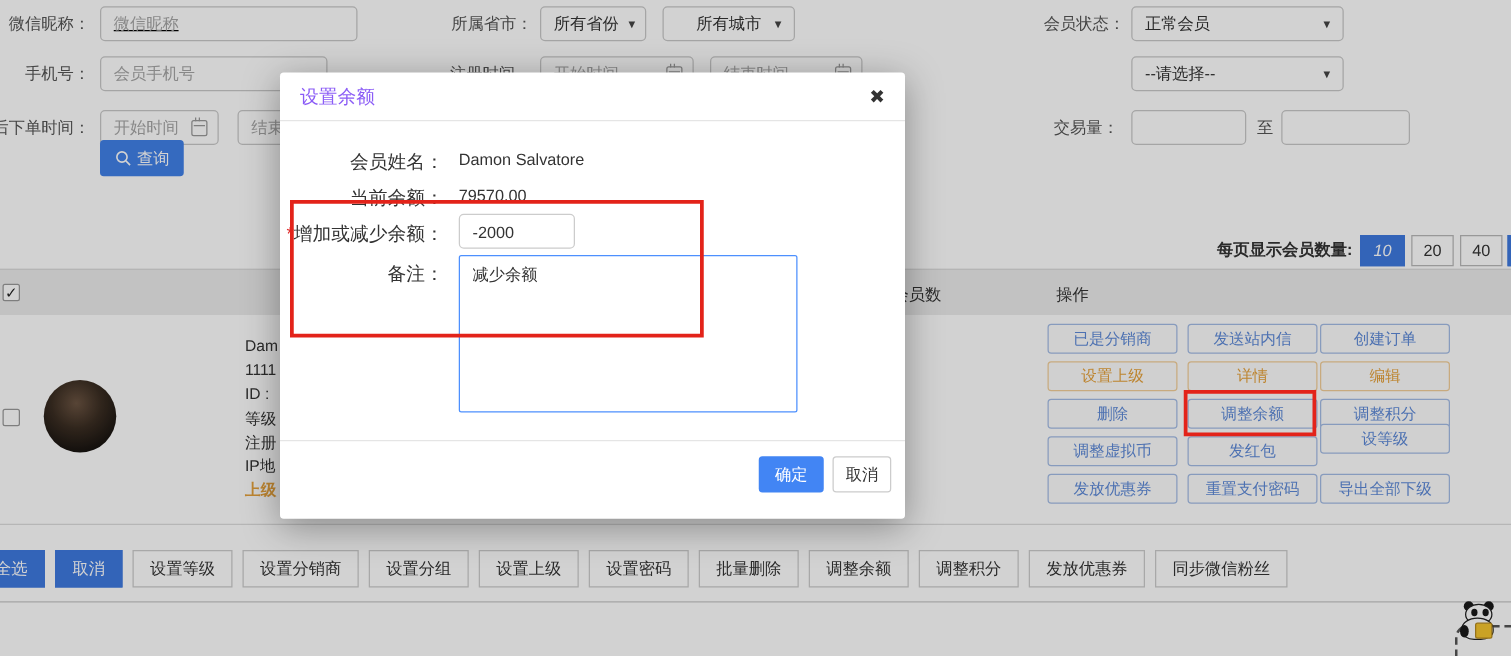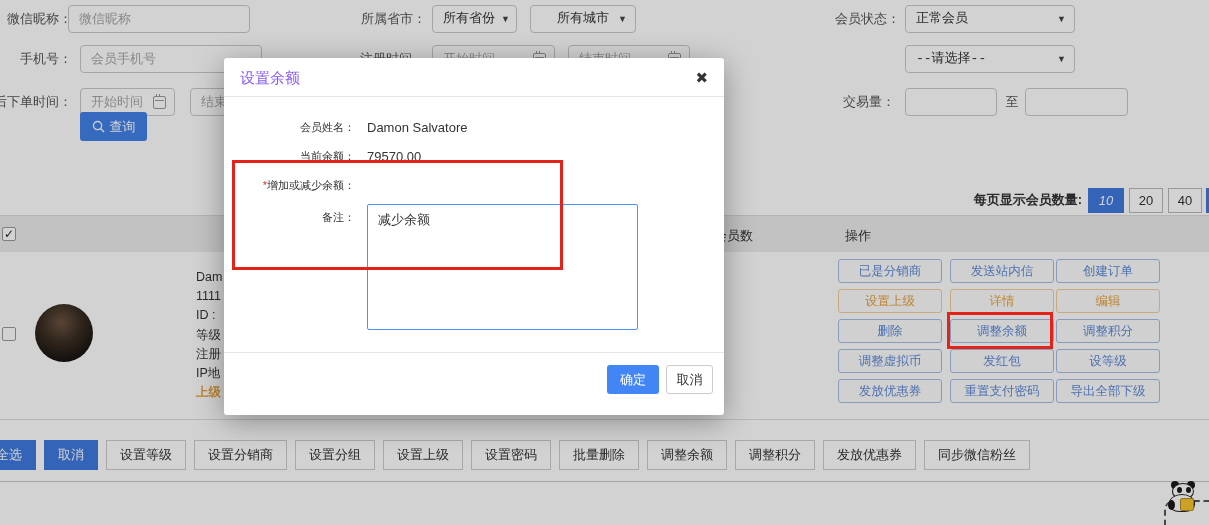--- a/index.html
+++ b/index.html
@@ -4,21 +4,21 @@
 <style>
   * { margin:0; padding:0; box-sizing:border-box; }
   html,body { width:1209px; height:525px; }
   body { font-family:"Liberation Sans","DejaVu Sans",sans-serif; }
   #page { position:relative; width:1209px; height:525px; background:#fff; overflow:hidden; }
 
   .lbl { position:absolute; font-size:13px; color:#555; line-height:28px; text-align:right; white-space:nowrap; }
   .fld { position:absolute; height:28px; background:#fff; border:1px solid #c9c9c9; border-radius:4px;
          font-size:13px; line-height:26px; display:flex; align-items:center; }
   .ph  { color:#a6a6a6; padding-left:10px; white-space:nowrap; overflow:hidden; }
-  .val { color:#333; padding-left:10px; white-space:nowrap;font-family:Liberation Mono, monospace; }
+  .val { color:#333; padding-left:10px; white-space:nowrap; }
   .sel { justify-content:space-between; padding-right:8px; }
   .arrow { font-size:9px; color:#444; margin-left:6px; }
   .cal { width:13px; height:13px; border:1px solid #999; border-radius:2px; margin:0 8px 0 auto; position:relative; flex:none; }
   .cal::before { content:""; position:absolute; left:1px; right:1px; top:3px; border-top:1px solid #999; }
   .cal::after { content:""; position:absolute; left:2px; top:-3px; width:2px; height:3px; border-left:1px solid #999; border-right:1px solid #999; }
 
   .btn-search { position:absolute; left:80px; top:112px; width:67px; height:29px; background:#4181e8; color:#fff;
                 border:none; border-radius:3px; font-size:13px; display:flex; align-items:center; justify-content:center; gap:5px; cursor:pointer; }
 
   .pg { position:absolute; top:188px; height:25px; line-height:23px; text-align:center; font-size:13px;
@@ -47,21 +47,21 @@
   .tb.primary { background:#3f7ae0; border-color:#3f7ae0; color:#fff; }
   .hr2 { position:absolute; left:0; top:481px; width:1209px; border-top:1px solid #c9c9c9; }
 
   .backdrop { position:absolute; inset:0; background:rgba(0,0,0,0.175); z-index:40; }
 
   .modal { position:absolute; left:224px; top:58px; width:500px; height:357px; background:#fff; border-radius:3px;
            box-shadow:0 6px 30px rgba(0,0,0,0.35); z-index:60; }
   .m-head { position:relative; height:39px; border-bottom:1px solid #e5e5e5; }
   .m-title { position:absolute; left:16px; top:0; line-height:39px; font-size:15px; color:#8b5cf6; }
   .m-close { position:absolute; right:16px; top:0; line-height:39px; font-size:15px; color:#333; cursor:pointer; }
-  .m-lbl { position:absolute; width:131px; text-align:right; font-size:11px; color:#333; white-space:nowrap; }
+  .m-lbl { position:absolute; width:131px; text-align:right; font-size:15px; color:#333; white-space:nowrap; }
   .m-val { position:absolute; left:143px; font-size:13px; color:#333; white-space:nowrap; }
   .m-input { position:absolute; left:143px; top:113px; width:93px; height:28px; border:1px solid #ccc; border-radius:4px;
              font-size:13px; padding:0 10px; color:#333; font-family:inherit; }
   .m-textarea { position:absolute; left:143px; top:146px; width:271px; height:126px; border:1px solid #4d90fe; border-radius:2px;
                 font-size:13px; padding:6px 10px; color:#333; font-family:inherit; resize:none; outline:none; }
   .m-foot { position:absolute; left:0; right:0; top:294px; border-top:1px solid #e5e5e5; height:63px; }
   .m-ok { position:absolute; left:383px; top:12px; width:52px; height:29px; background:#4285f4; color:#fff; border:none;
           border-radius:3px; font-size:13px; cursor:pointer; }
   .m-cancel { position:absolute; left:442px; top:12px; width:47px; height:29px; background:#fff; color:#333;
               border:1px solid #ccc; border-radius:3px; font-size:13px; cursor:pointer; }
@@ -76,21 +76,21 @@
   .panda .body { position:absolute; left:19px; top:14px; width:26px; height:18px; background:#fff; border:1px solid #222; border-radius:50% 50% 40% 40%; }
   .panda .paw { position:absolute; left:18px; top:20px; width:7px; height:10px; background:#1a1a1a; border-radius:50%; }
   .panda .box-y { position:absolute; left:30px; top:18px; width:14px; height:13px; background:#f6c52e; border:1px solid #b58a1f; border-radius:2px; }
 </style>
 </head>
 <body>
 
 <div id="page">
 
   <div class="lbl" style="left:0; top:5px; width:72px;">微信昵称：</div>
-  <div class="fld" style="left:68px; top:5px; width:182px;">
+  <div class="fld" style="left:80px; top:5px; width:206px;text-decoration:underline;">
     <span class="ph">微信昵称</span>
   </div>
 
   <div class="lbl" style="left:0; top:45px; width:72px;">手机号：</div>
   <div class="fld" style="left:80px; top:45px; width:182px;">
     <span class="ph">会员手机号</span>
   </div>
 
   <div class="lbl" style="left:-20px; top:88px; width:92px;">最后下单时间：</div>
   <div class="fld" style="left:80px; top:88px; width:95px;">
@@ -174,21 +174,21 @@
   <div class="act blue" style="left:950px; top:259px;">发送站内信</div>
   <div class="act blue" style="left:1056px; top:259px;">创建订单</div>
   <div class="act orange" style="left:838px; top:289px;">设置上级</div>
   <div class="act orange" style="left:950px; top:289px;">详情</div>
   <div class="act orange" style="left:1056px; top:289px;">编辑</div>
   <div class="act blue" style="left:838px; top:319px;">删除</div>
   <div class="act blue" style="left:950px; top:319px;">调整余额</div>
   <div class="act blue" style="left:1056px; top:319px;">调整积分</div>
   <div class="act blue" style="left:838px; top:349px;">调整虚拟币</div>
   <div class="act blue" style="left:950px; top:349px;">发红包</div>
-  <div class="act blue" style="left:1056px; top:349px;">设等级</div>
+  <div class="act blue" style="left:1056px; top:339px;">设等级</div>
   <div class="act blue" style="left:838px; top:379px;">发放优惠券</div>
   <div class="act blue" style="left:950px; top:379px;">重置支付密码</div>
   <div class="act blue" style="left:1056px; top:379px;">导出全部下级</div>
 
   <div class="toolbar">
     <div class="tb primary">全选</div>
     <div class="tb primary">取消</div>
     <div class="tb">设置等级</div>
     <div class="tb">设置分销商</div>
     <div class="tb">设置分组</div>
@@ -219,20 +219,21 @@
   <div class="modal">
     <div class="m-head">
       <div class="m-title">设置余额</div>
       <div class="m-close">✖</div>
     </div>
     <div class="m-lbl" style="top:62px;">会员姓名：</div>
     <div class="m-val" style="top:62px;">Damon Salvatore</div>
     <div class="m-lbl" style="top:91px;">当前余额：</div>
     <div class="m-val" style="top:91px;">79570.00</div>
     <div class="m-lbl" style="top:120px;"><span style="color:#e02b2b;">*</span><span>增加或减少余额：</span></div>
+    <input class="m-input" value="-2000" style="">
     <div class="m-lbl" style="top:152px;">备注：</div>
     <textarea class="m-textarea" style="">减少余额</textarea>
     <div class="m-foot">
       <button class="m-ok">确定</button>
       <button class="m-cancel">取消</button>
     </div>
   </div>
 
   <div class="anno" style="left:232px; top:160px; width:331px; height:110px;"></div>
   <div class="anno" style="left:947px; top:312px; width:106px; height:37px;"></div>

